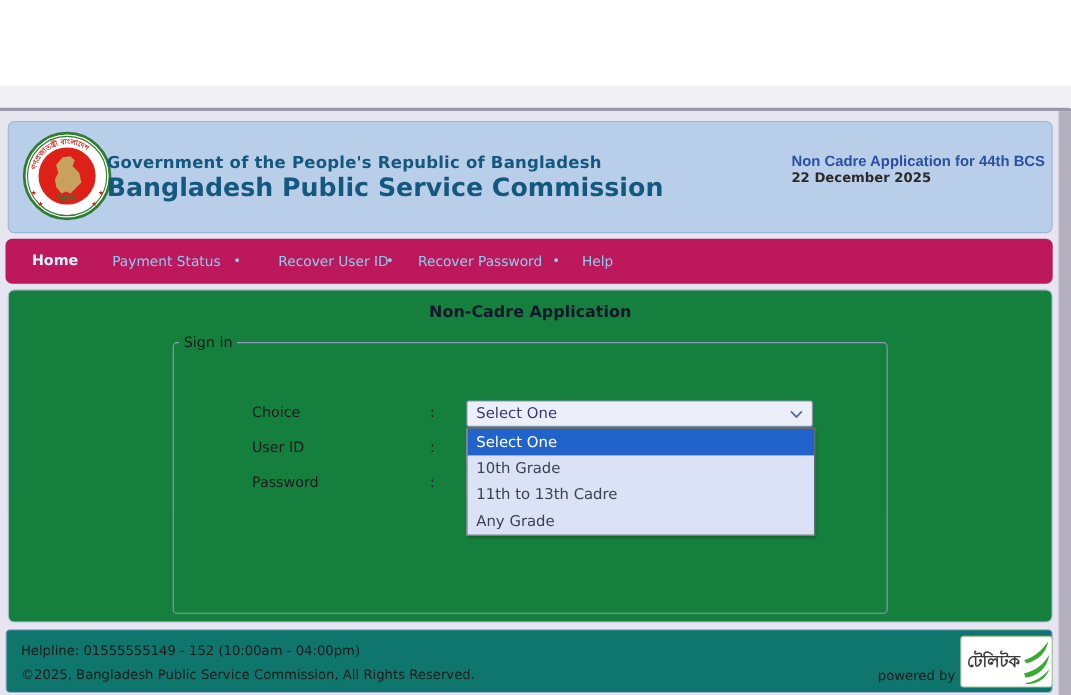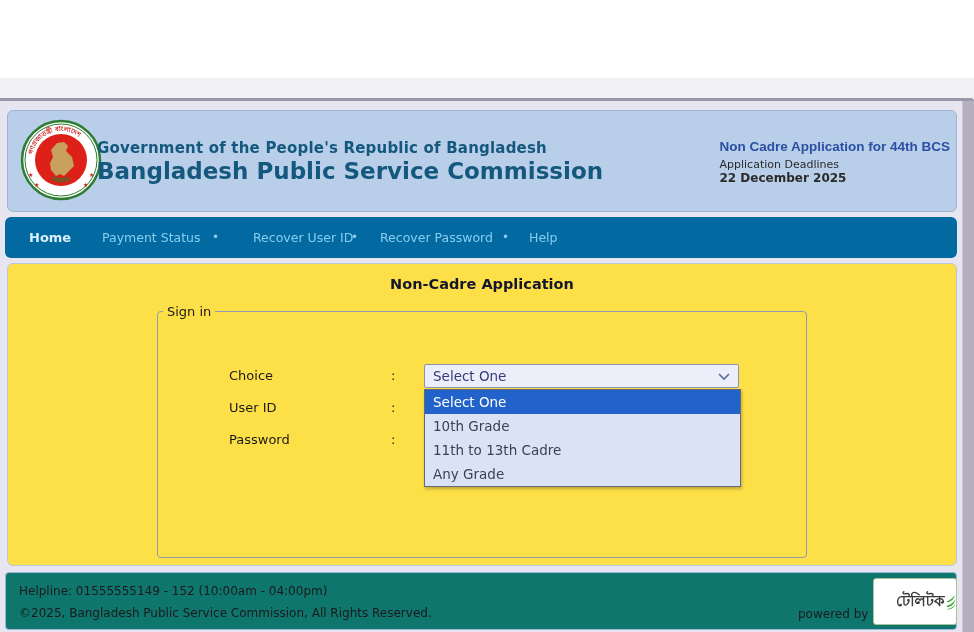--- a/index.html
+++ b/index.html
@@ -16,29 +16,29 @@
   .hdr { position:absolute; left:7px; top:9px; width:950px; height:102px; background:#b9cfe9; border:1px solid #9db5d6; border-radius:6px; }
   .seal { position:absolute; left:12px; top:8px; width:82px; height:82px; }
   .gov-title { position:absolute; left:89px; top:28px; font-size:15px; font-weight:bold; color:#14587e; letter-spacing:0.2px; white-space:nowrap; }
   .org-title { position:absolute; left:89px; top:47px; font-size:23px; font-weight:bold; color:#14587e; white-space:nowrap; }
   .hdr-right { position:absolute; right:6px; top:28px; text-align:left; }
   .bcs-title { font-size:13.5px; font-weight:bold; color:#2b4fa2; font-family:"Liberation Sans",sans-serif; white-space:nowrap; }
   .deadline-label { margin-top:4px; font-size:11px; color:#2a2a2a; }
   .deadline-date  { font-size:12px; font-weight:bold; color:#2a2a2a; }
 
   
-  .nav { position:absolute; left:5px; top:116px; width:952px; height:41px; background:#0369a1; border-radius:6px; }
+  .nav { position:absolute; left:5px; top:116px; width:952px; height:41px; background:#be185d; border-radius:6px; }
   .nav span { position:absolute; top:0; line-height:41px; font-size:12.5px; color:#86cff2; cursor:pointer; white-space:nowrap; }
   .nav .home { left:24px; color:#d9effc; font-weight:bold; font-size:13px; }
   .nav .n1 { left:97px; } .nav .n2 { left:248px; } .nav .n3 { left:375px; } .nav .n4 { left:524px; }
   .nav .dot { color:#86cff2; font-size:12px; cursor:default; }
   .nav .d1 { left:207px; } .nav .d2 { left:346px; } .nav .d3 { left:497px; }
 
   
-  .main { position:absolute; left:7px; top:162px; width:950px; height:303px; background:#fde047; border:1px solid #b7c8dd; border-radius:6px; }
+  .main { position:absolute; left:7px; top:162px; width:950px; height:303px; background:#15803d; border:1px solid #b7c8dd; border-radius:6px; }
   .page-heading { position:absolute; left:0; top:12px; width:100%; text-align:center; font-size:14.5px; font-weight:bold; color:#15152e; }
 
   fieldset.signin { position:absolute; left:149px; top:40px; width:650px; height:254px; border:1px solid #8f9bb3; border-radius:4px; }
   fieldset.signin legend { margin-left:5px; padding:0 4px; font-size:13px; color:#1a1a1a; }
 
   .f-label { position:absolute; left:71px; width:120px; font-size:13px; color:#1a1a1a; line-height:24px; }
   .f-colon { position:absolute; left:233px; width:10px; font-size:13px; color:#1a1a1a; line-height:24px; }
   .lbl-choice, .col-choice { top:45px; }
   .lbl-user,   .col-user   { top:77px; }
   .lbl-pass,   .col-pass   { top:109px; }
@@ -51,21 +51,21 @@
 
   .dropdown { position:absolute; left:266px; top:70px; width:317px; background:#dce2f5; border:1px solid #666a78; box-shadow:1px 2px 3px rgba(0,0,0,0.25); z-index:5; }
   .opt { height:24px; line-height:24px; padding-left:8px; font-size:13.5px; color:#3b4254; cursor:pointer; }
   .opt.selected { background:#2163cb; color:#ffffff; }
 
   
   .ftr { position:absolute; left:5px; top:471px; width:952px; height:58px; background:#0f766e; border:1px solid #9db5d6; border-radius:4px; }
   .helpline  { position:absolute; left:13px; top:11px; font-size:12px; color:#1a1a1a; }
   .copyright { position:absolute; left:13px; top:33px; font-size:12px; color:#1a1a1a; }
   .powered   { position:absolute; left:792px; top:34px; font-size:12px; color:#1a1a1a; }
-  .tele-box  { position:absolute; left:867px; top:5px; width:84px; height:47px; background:#ffffff; border:1px solid #a8c49a; border-radius:3px; display:flex; align-items:center; padding-left:22px; }
+  .tele-box  { position:absolute; left:867px; top:5px; width:84px; height:47px; background:#ffffff; border:1px solid #a8c49a; border-radius:3px; display:flex; align-items:center; padding-left:5px; }
   .tele-text { font-size:15px; font-weight:bold; color:#3a3a3a; line-height:1; }
   .tele-swoosh { margin-left:2px; }
 </style>
 </head>
 <body>
 
 <div class="screen">
   <div class="white-band"></div>
   <div class="gray-band"></div>
   <div class="frame-line"></div>
@@ -87,21 +87,20 @@
         <text font-size="7" fill="#2e7d32" font-weight="bold"><textPath href="#arcBot" startOffset="34%">সরকার</textPath></text>
         <text x="8" y="58" font-size="6" fill="#d02020">★</text>
         <text x="69" y="58" font-size="6" fill="#d02020">★</text>
         <text x="14" y="68" font-size="6" fill="#d02020">★</text>
         <text x="63" y="68" font-size="6" fill="#d02020">★</text>
       </svg>
       <div class="gov-title">Government of the People's Republic of Bangladesh</div>
       <div class="org-title">Bangladesh Public Service Commission</div>
       <div class="hdr-right">
         <div class="bcs-title">Non Cadre Application for 44th BCS</div>
-        <div class="deadline-label">Application Deadlines</div>
         <div class="deadline-date">22 December 2025</div>
       </div>
     </div>
 
     <div class="nav">
       <span class="home">Home</span>
       <span class="n1">Payment Status</span>
       <span class="dot d1">•</span>
       <span class="n2">Recover User ID</span>
       <span class="dot d2">•</span>

